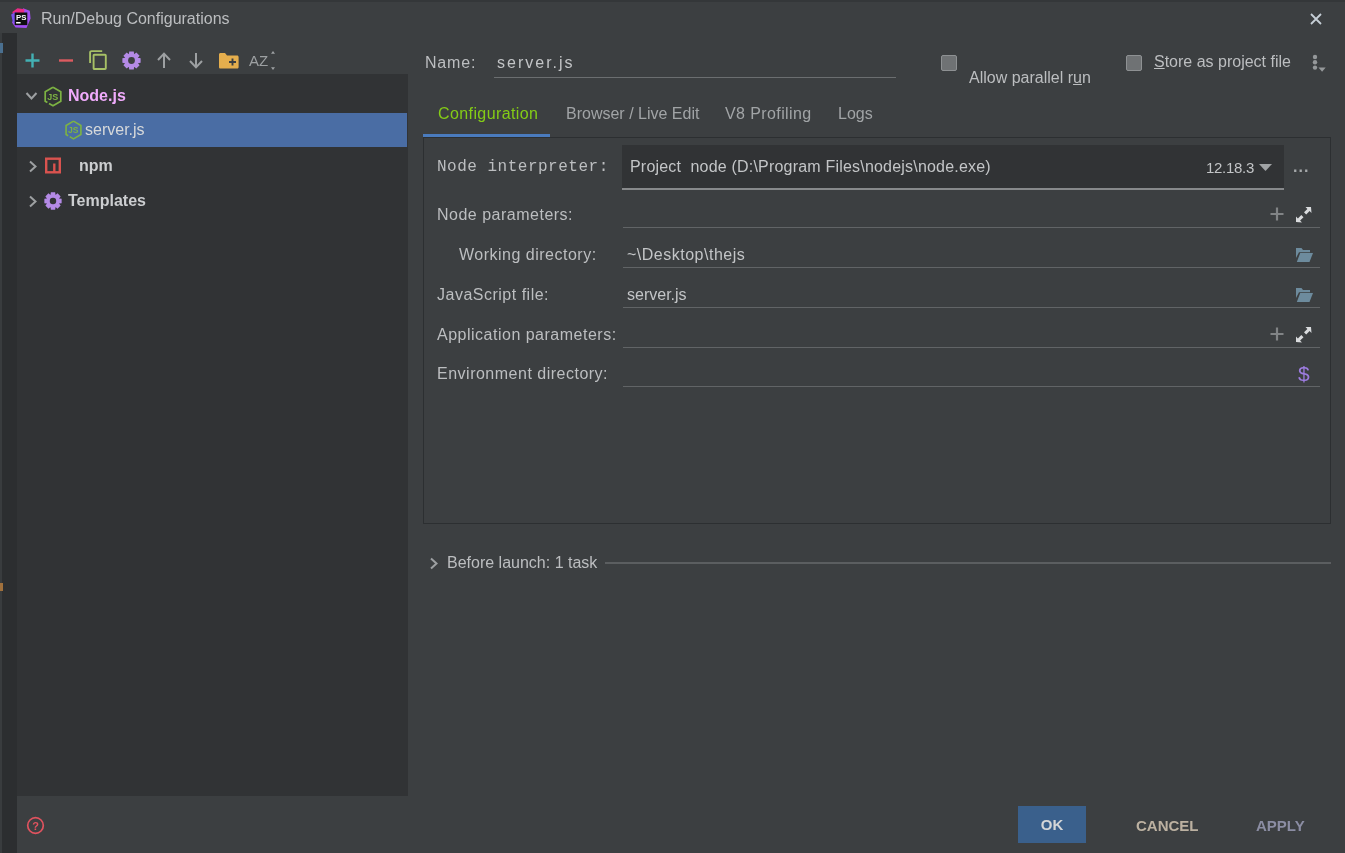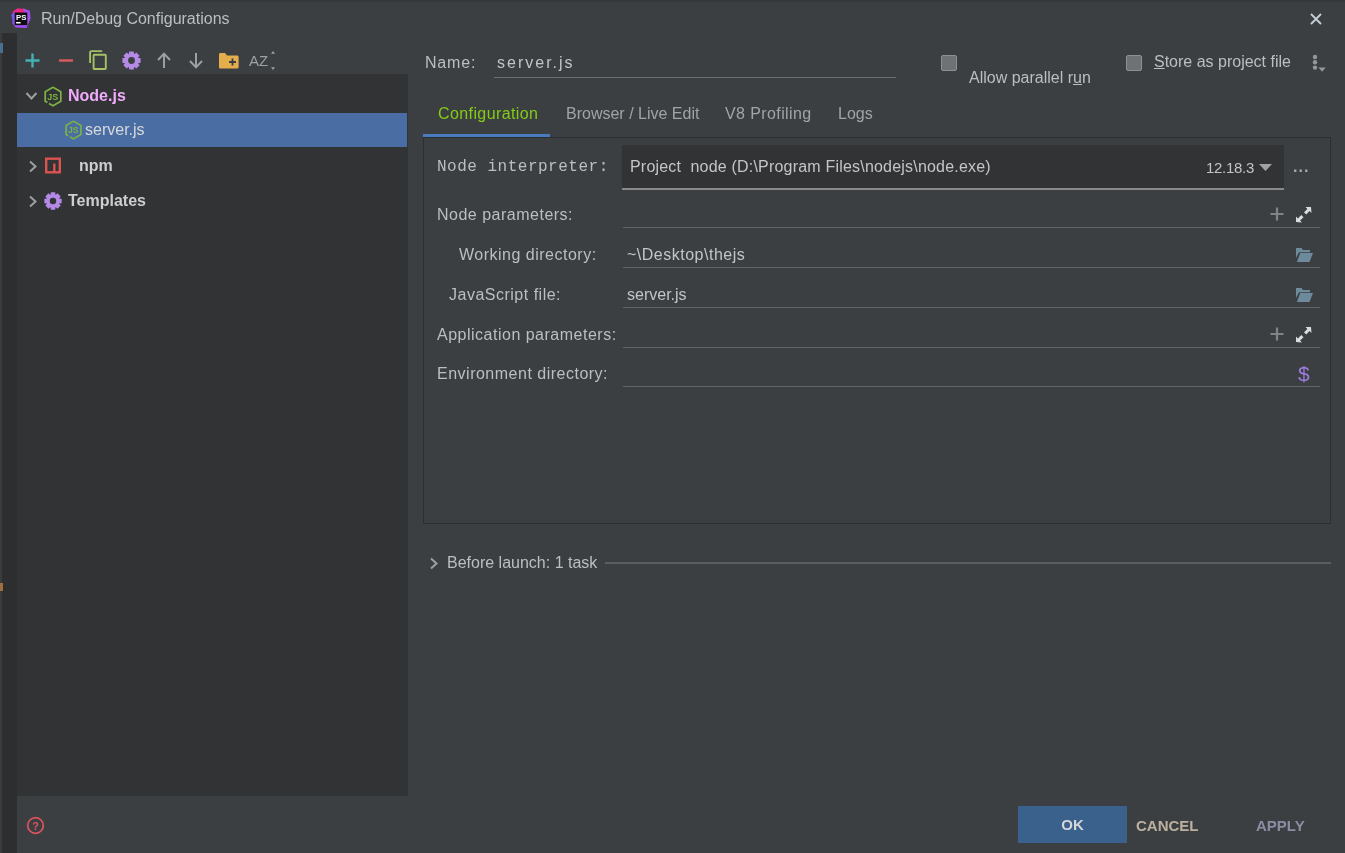--- a/index.html
+++ b/index.html
@@ -141,21 +141,21 @@
 </svg>
 
 <div class="abs" style="left:437px;top:246px;font-size:16px;letter-spacing:0.5px;margin-left:22px;">Working directory:</div>
 <div class="abs" style="left:627px;top:246px;font-size:16px;letter-spacing:0.5px;color:#c3c5c7;">~\Desktop\thejs</div>
 <div class="abs" style="left:623px;top:267px;width:697px;height:1px;background:#616466;"></div>
 <svg class="abs" style="left:1295px;top:247px" width="19" height="16" viewBox="0 0 19 16">
   <path fill="#6d8b9d" d="M1,1 h5.5 l1.5,2 h7 v2.2 h-11 L1,11 Z"></path>
   <path fill="#6d8b9d" d="M5.2,6 H18 L14.5,15 H1.8 Z"></path>
 </svg>
 
-<div class="abs" style="left:437px;top:286px;font-size:16px;letter-spacing:0.5px;margin-left:12px;">JavaScript file:</div>
+<div class="abs" style="left:437px;top:286px;font-size:16px;letter-spacing:0.5px;">JavaScript file:</div>
 <div class="abs" style="left:627px;top:286px;font-size:16px;color:#c3c5c7;">server.js</div>
 <div class="abs" style="left:623px;top:307px;width:697px;height:1px;background:#616466;"></div>
 <svg class="abs" style="left:1295px;top:287px" width="19" height="16" viewBox="0 0 19 16">
   <path fill="#6d8b9d" d="M1,1 h5.5 l1.5,2 h7 v2.2 h-11 L1,11 Z"></path>
   <path fill="#6d8b9d" d="M5.2,6 H18 L14.5,15 H1.8 Z"></path>
 </svg>
 
 <div class="abs" style="left:437px;top:326px;font-size:16px;letter-spacing:0.5px;">Application parameters:</div>
 <div class="abs" style="left:623px;top:347px;width:697px;height:1px;background:#616466;"></div>
 <svg class="abs" style="left:1270px;top:327px" width="14" height="14" viewBox="0 0 14 14">
@@ -173,16 +173,16 @@
 <svg class="abs" style="left:429px;top:557px" width="10" height="13" viewBox="0 0 10 13">
   <path d="M2,1.5 L7.5,6.5 L2,11.5" stroke="#9da0a2" stroke-width="2" fill="none"></path>
 </svg>
 <div class="abs" style="left:447px;top:554px;font-size:16px;">Before launch: 1 task</div>
 <div class="abs" style="left:605px;top:562px;width:726px;height:2px;background:#5b5e60;"></div>
 
 <svg class="abs" style="left:26px;top:816px" width="19" height="19" viewBox="0 0 19 19">
   <circle cx="9.5" cy="9.5" r="7.8" fill="none" stroke="#e0535f" stroke-width="1.7"></circle>
   <text x="6.2" y="13.6" font-size="11" font-weight="bold" fill="#e0535f" font-family="Liberation Sans">?</text>
 </svg>
-<div class="abs" style="left:1018px;top:806px;width:109px;height:37px;background:#3a608c;text-align:center;line-height:37px;font-size:15px;font-weight:bold;color:#d4d6d8;">OK</div>
+<div class="abs" style="left:1018px;top:806px;width:68px;height:37px;background:#3a608c;text-align:center;line-height:37px;font-size:15px;font-weight:bold;color:#d4d6d8;">OK</div>
 <div class="abs" style="left:1136px;top:817px;font-size:15px;font-weight:bold;color:#bcb1a1;">CANCEL</div>
 <div class="abs" style="left:1256px;top:817px;font-size:15px;font-weight:bold;color:#8b8da3;">APPLY</div>
 <div class="abs" style="left:1100px;top:859px;font-size:20px;color:rgba(205,207,209,0.72);text-align:center;">https://blog.csdn.net/a709046532</div>
 
 </body></html>

